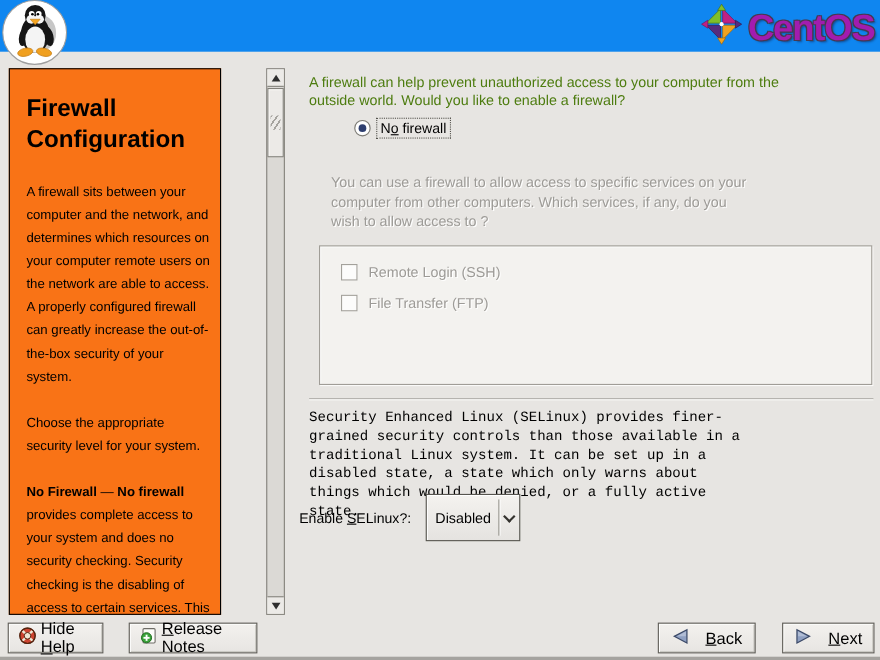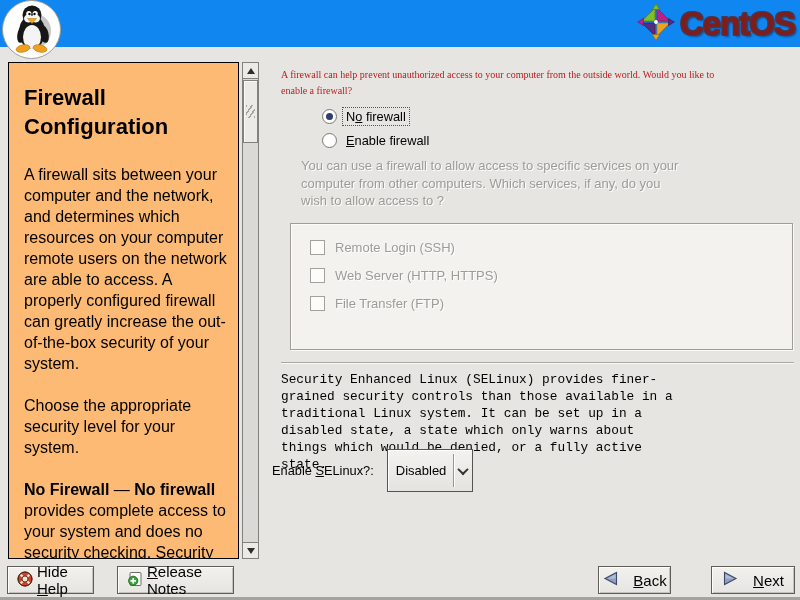--- a/index.html
+++ b/index.html
@@ -11,31 +11,31 @@
   }
   
   .header{position:absolute;left:0;top:0;width:800px;height:47px;background:#0f86f0;}
   .tux-badge{
     position:absolute;left:2px;top:0;width:57px;height:57px;border-radius:50%;
     background:#fff;border:1px solid #9e9e9e;z-index:5;
     display:flex;align-items:center;justify-content:center;
   }
   .brand{position:absolute;right:5px;top:3px;display:flex;align-items:center;gap:5px;z-index:4;}
   .brand-text{
-    font-size:33px;font-weight:bold;letter-spacing:-1px;color:#7f1d1d;
+    font-size:33px;font-weight:bold;letter-spacing:-1px;color:#a21caf;
     text-shadow:-1px -1px 0 #48394f, 1px -1px 0 #48394f, -1px 1px 0 #48394f,
                  1px 1px 0 #48394f, 2px 2px 2px rgba(20,10,40,.45);
   }
   
   .help-panel{
-    position:absolute;left:8px;top:62px;width:231px;height:497px;box-sizing:border-box;
-    background:#fdba74;border:1px solid #000;padding:16px 8px 0 15px;overflow:hidden;
+    position:absolute;left:8px;top:62px;width:193px;height:497px;box-sizing:border-box;
+    background:#f97316;border:1px solid #000;padding:16px 8px 0 15px;overflow:hidden;
   }
   .help-title{font-size:22px;font-weight:bold;line-height:29px;margin:4px 0 23px 0;color:#000;}
-  .help-panel p{font-size:16px;line-height:21px;margin:0 0 21px 0;color:#000;}
+  .help-panel p{font-size:12px;line-height:21px;margin:0 0 21px 0;color:#000;}
   .help-panel b{font-weight:bold;}
   
   .scrollbar{
     position:absolute;left:242px;top:62px;width:17px;height:497px;box-sizing:border-box;
     background:#dbd9d5;border:1px solid #83817b;
   }
   .sb-btn{position:absolute;left:0;width:15px;height:15px;background:#eceae7;
     display:flex;align-items:center;justify-content:center;}
   .sb-btn.up{top:0;border-bottom:1px solid #83817b;}
   .sb-btn.down{bottom:0;border-top:1px solid #83817b;}
@@ -43,21 +43,21 @@
   .tri-down{width:0;height:0;border-left:4px solid transparent;border-right:4px solid transparent;border-top:6px solid #2e2e2e;}
   .sb-thumb{
     position:absolute;left:0;top:17px;width:13px;height:61px;
     background:#eceae7;border:1px solid #83817b;
     box-shadow:inset 1px 1px 0 #fbfaf8;
     display:flex;align-items:center;justify-content:center;
   }
   .sb-grip{width:9px;height:13px;
     background:repeating-linear-gradient(125deg,#a5a39e 0 1.5px,transparent 1.5px 4.5px);}
   
-  .intro{position:absolute;left:281px;top:67px;width:442px;font-size:10px;line-height:16px;color:#b91c1c;font-family:Liberation Serif, serif;}
+  .intro{position:absolute;left:281px;top:67px;width:442px;font-size:13px;line-height:16px;color:#4d7c0f;}
   .radio-group{position:absolute;left:322px;top:104px;}
   .radio-row{display:flex;align-items:center;height:24px;gap:5px;}
   .radio{
     width:13px;height:13px;border-radius:50%;
     background:radial-gradient(#ffffff 60%,#e8e8e8);border:1px solid #7d7b75;
     display:flex;align-items:center;justify-content:center;flex:0 0 auto;
   }
   .radio .dot{width:7px;height:7px;border-radius:50%;background:#2e3e6f;display:none;}
   .radio.selected .dot{display:block;}
   .radio-label{font-size:12.8px;color:#000;padding:1px 3px;border:1px dotted transparent;}
@@ -165,36 +165,28 @@
 
 <div class="intro">A firewall can help prevent unauthorized access to your computer from the outside world.  Would you like to enable a firewall?</div>
 
 <div class="radio-group">
   <div class="radio-row">
     <span class="radio selected">
         <span class="dot"></span>
       </span>
     <span class="radio-label focused"><span>N</span><span class="accel">o</span><span> firewall</span></span>
   </div>
-  <div class="radio-row">
-    <span class="radio"></span>
-    <span class="radio-label"><span></span><span class="accel">E</span><span>nable firewall</span></span>
-  </div>
 </div>
 
 <div class="services-note disabled-text">You can use a firewall to allow access to specific services on your computer from other computers. Which services, if any, do you wish to allow access to ?</div>
 
 <div class="services-frame">
   <div class="service-row">
     <span class="checkbox"></span>
     <span class="service-label disabled-text">Remote Login (SSH)</span>
-  </div>
-  <div class="service-row">
-    <span class="checkbox"></span>
-    <span class="service-label disabled-text">Web Server (HTTP, HTTPS)</span>
   </div>
   <div class="service-row">
     <span class="checkbox"></span>
     <span class="service-label disabled-text">File Transfer (FTP)</span>
   </div>
 </div>
 
 <div class="hsep"></div>
 
 <div class="selinux-text">Security Enhanced Linux (SELinux) provides finer-grained security controls than those available in a traditional Linux system.  It can be set up in a disabled state, a state which only warns about things which would be denied, or a fully active state.</div>
@@ -228,21 +220,21 @@
     <svg width="16" height="16" viewBox="0 0 16 16">
       <rect x="3" y="1.5" width="11" height="13" rx="1" fill="#fdfdfa" stroke="#6e6c66" stroke-width="1"></rect>
       <circle cx="6.2" cy="9.8" r="4.6" fill="#3aa33a" stroke="#1e6b1e" stroke-width="0.9"></circle>
       <rect x="5.4" y="7" width="1.7" height="5.6" fill="#fff"></rect>
       <rect x="3.4" y="9" width="5.6" height="1.7" fill="#fff"></rect>
     </svg>
   </span>
   <span><span></span><span class="accel">R</span><span>elease Notes</span></span>
 </div>
 
-<div class="btn" style="left:598px;width:73px;gap:14px;">
+<div class="btn" style="left:598px;width:89px;gap:14px;">
   <span>
     <svg width="17" height="15" viewBox="0 0 17 15">
       <polygon points="14.5,1.5 14.5,13.5 3,7.5" fill="#8fa0c2" stroke="#3c4a68" stroke-width="1.1"></polygon>
       <polygon points="13.5,3.2 13.5,7.5 5.5,7.5" fill="#b9c4da" opacity="0.8"></polygon>
     </svg>
   </span>
   <span><span class="accel">B</span><span>ack</span></span>
 </div>
 
 <div class="btn" style="left:711px;width:84px;gap:14px;">

